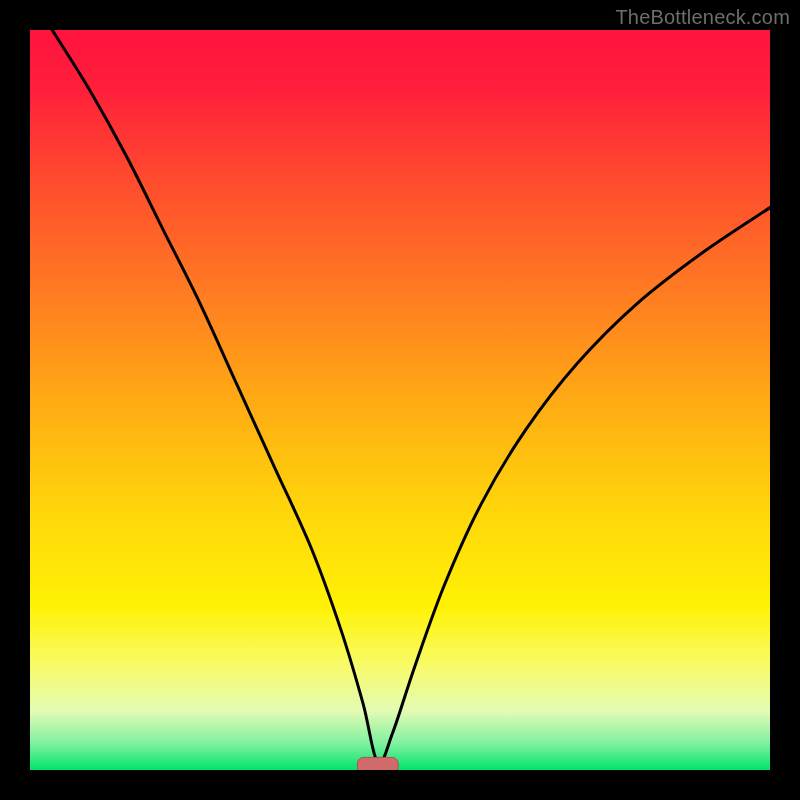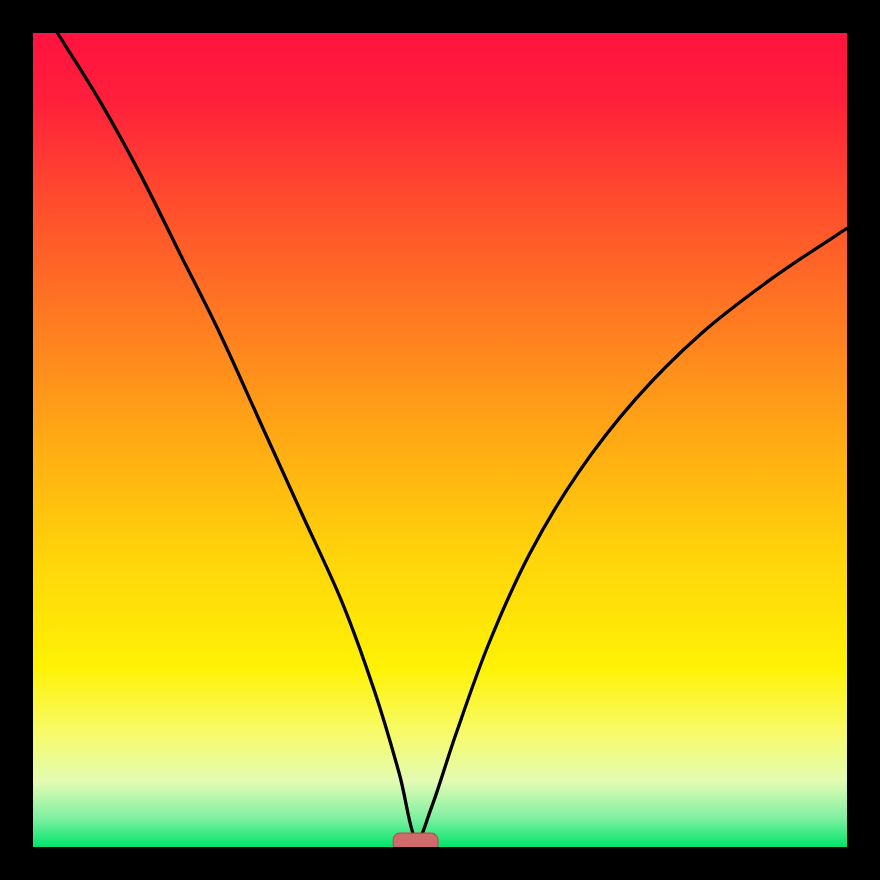--- a/index.html
+++ b/index.html
@@ -35,20 +35,21 @@
     font-weight: 500;
     letter-spacing: 0.2px;
   }
   svg { display: block; }
 </style>
 </head>
 <body>
 
 <div class="frame">
 
+  <div class="attribution">TheBottleneck.com</div>
 
   <div class="plot">
     <svg id="chart-svg" width="740" height="740" viewBox="0 0 740 740">
       <defs>
         <linearGradient id="bg-grad" x1="0" y1="0" x2="0" y2="1">
             <stop offset="0%" stop-color="#ff133f"></stop>
             <stop offset="8%" stop-color="#ff1f3b"></stop>
             <stop offset="20%" stop-color="#ff4a2e"></stop>
             <stop offset="35%" stop-color="#ff7a22"></stop>
             <stop offset="50%" stop-color="#ffaa14"></stop>

